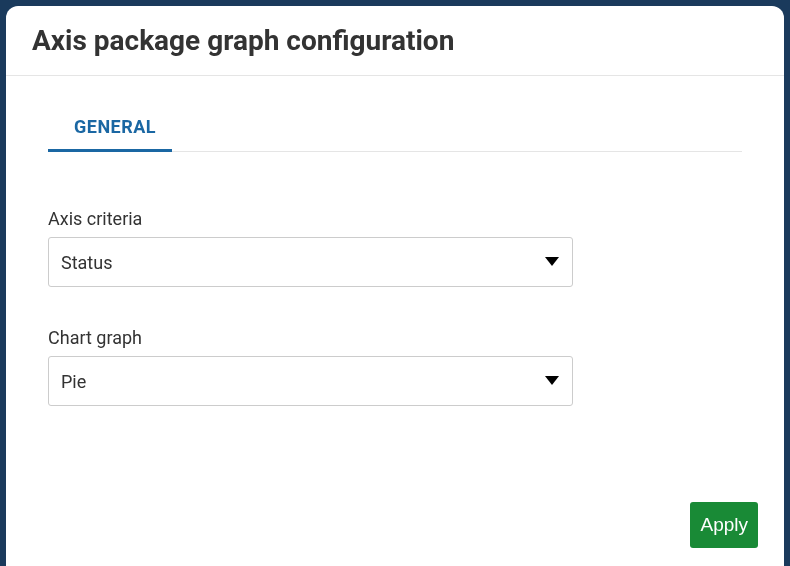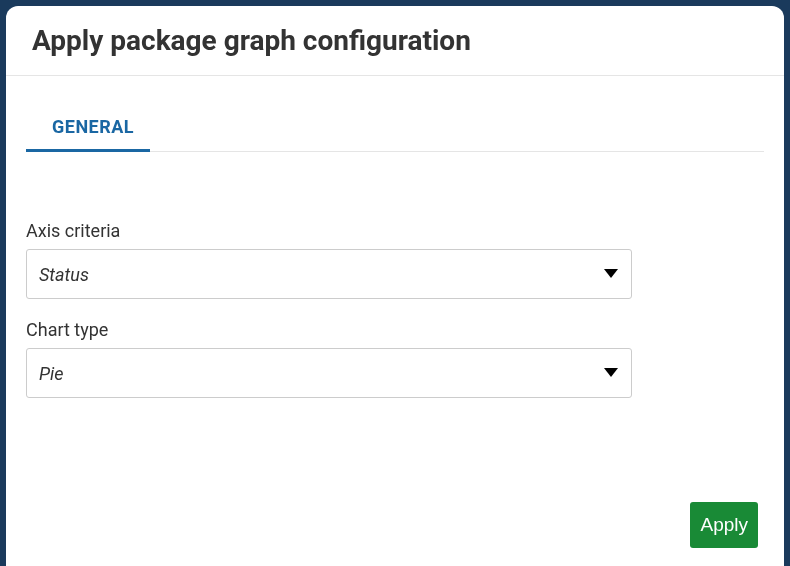--- a/index.html
+++ b/index.html
@@ -30,24 +30,23 @@
       padding: 18px 26px;
       border-bottom: 1px solid #e5e5e5;
     }
     .modal-title {
       font-size: 28px;
       font-weight: 700;
       color: #333333;
     }
     .modal-body {
       flex: 1;
-      padding: 0 20px;
+      padding: 0 42px;
       display: flex;
       flex-direction: column;
-      gap: 12px;
     }
     .tabs {
       display: flex;
       gap: 28px;
       margin-top: 28px;
       border-bottom: 1px solid #e5e5e5;
       padding-left: 18px;
     }
     .tab {
       padding: 12px 8px 14px 8px;
@@ -68,32 +67,31 @@
       left: -18px;
       right: -8px;
       bottom: -1px;
       height: 3px;
       background: #1a67a3;
     }
     .form-section {
       margin-top: 56px;
     }
     .form-group {
-      margin-bottom: 20px;
+      margin-bottom: 40px;
     }
     .form-label {
       display: block;
       font-size: 18px;
       color: #333333;
       margin-bottom: 8px;
     }
     .select-wrapper {
       position: relative;
-      width: 606px;
-      font-style: italic;
+      width: 525px;
     }
     .select {
       width: 100%;
       height: 50px;
       border: 1px solid #cccccc;
       border-radius: 3px;
       padding: 0 40px 0 12px;
       font-size: 18px;
       color: #333333;
       background: #ffffff;
@@ -125,42 +123,42 @@
       padding: 12px 10px;
       font-size: 19px;
       cursor: pointer;
     }
   </style>
 </head>
 <body>
 
 <div class="modal">
   <div class="modal-header">
-    <h1 class="modal-title">Apply package graph configuration</h1>
+    <h1 class="modal-title">Axis package graph configuration</h1>
   </div>
   <div class="modal-body">
     <div class="tabs">
       <div class="tab active">GENERAL</div>
     </div>
     <div class="form-section">
       <div class="form-group">
         <label class="form-label">Axis criteria</label>
         <div class="select-wrapper">
           <div class="select">
             <span>Status</span>
           </div>
           <span class="select-arrow">
             <svg width="14" height="10" viewBox="0 0 14 10">
                 <polygon points="0,0 14,0 7,9" fill="#000000"></polygon>
               </svg>
           </span>
         </div>
       </div>
       <div class="form-group">
-        <label class="form-label">Chart type</label>
+        <label class="form-label">Chart graph</label>
         <div class="select-wrapper">
           <div class="select">
             <span>Pie</span>
           </div>
           <span class="select-arrow">
             <svg width="14" height="10" viewBox="0 0 14 10">
                 <polygon points="0,0 14,0 7,9" fill="#000000"></polygon>
               </svg>
           </span>
         </div>

